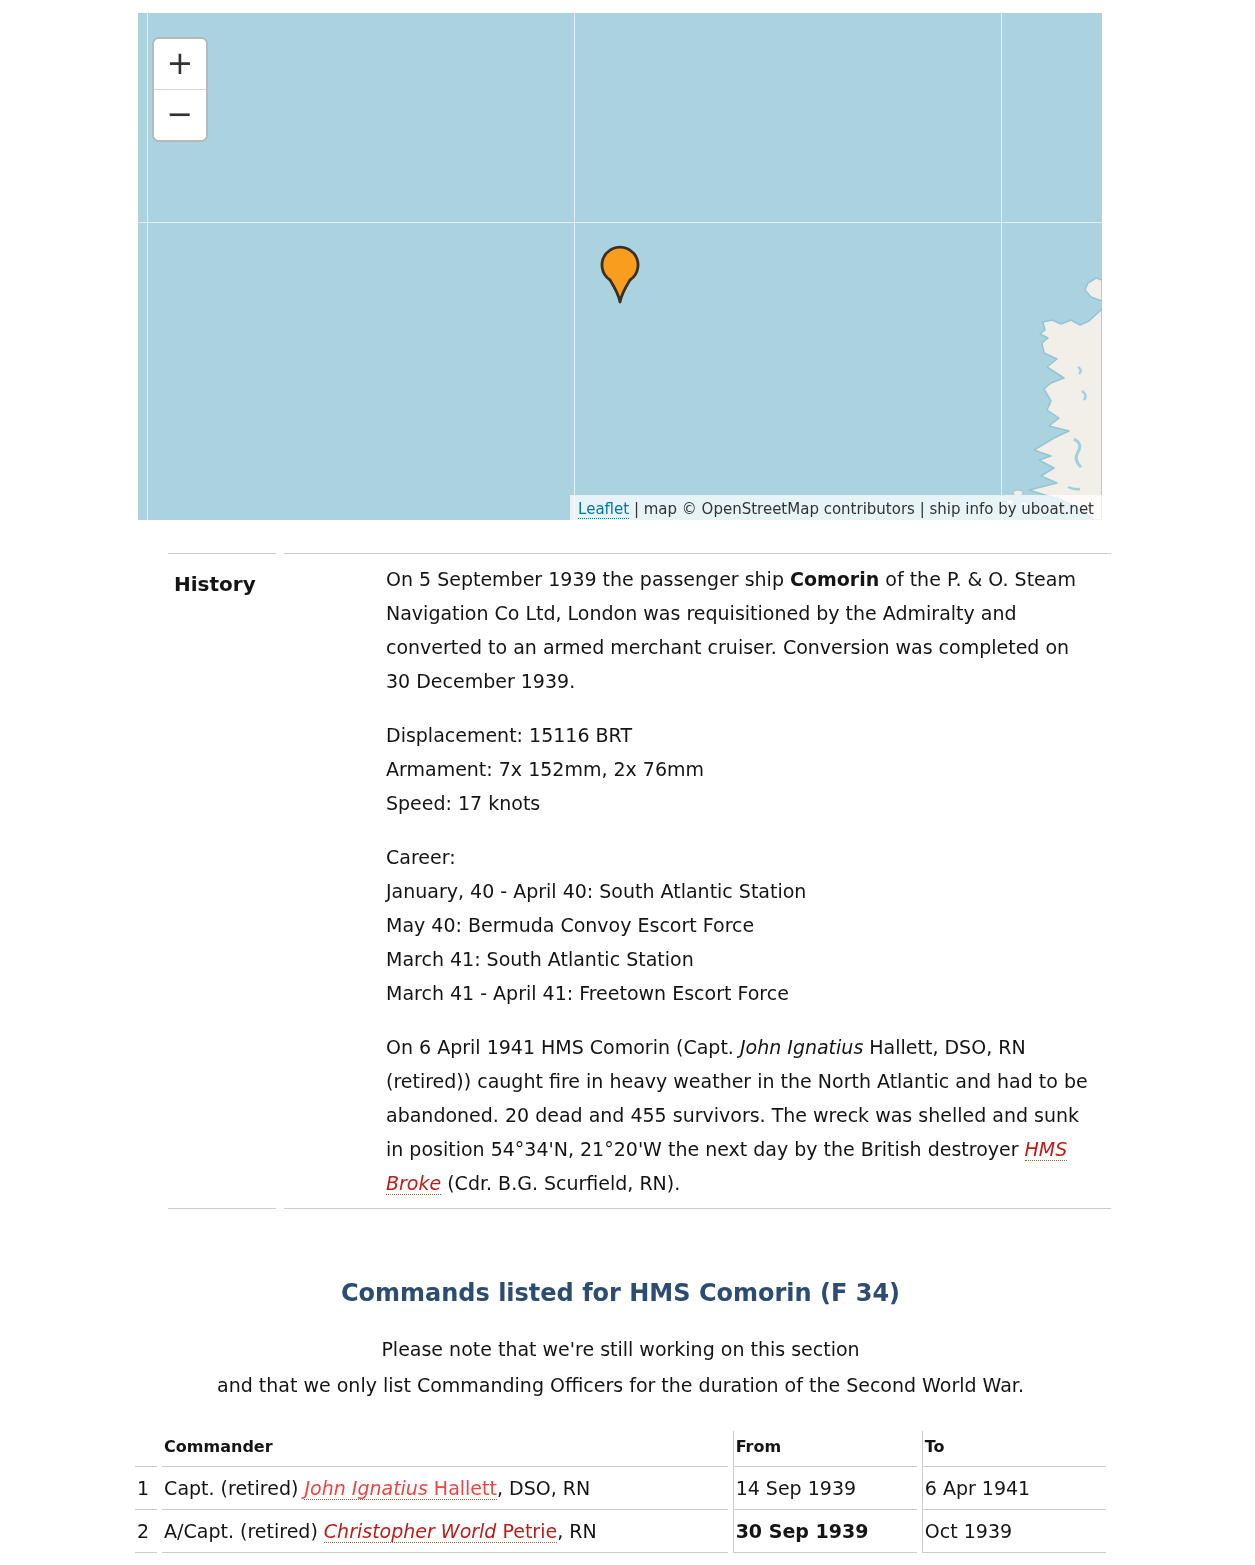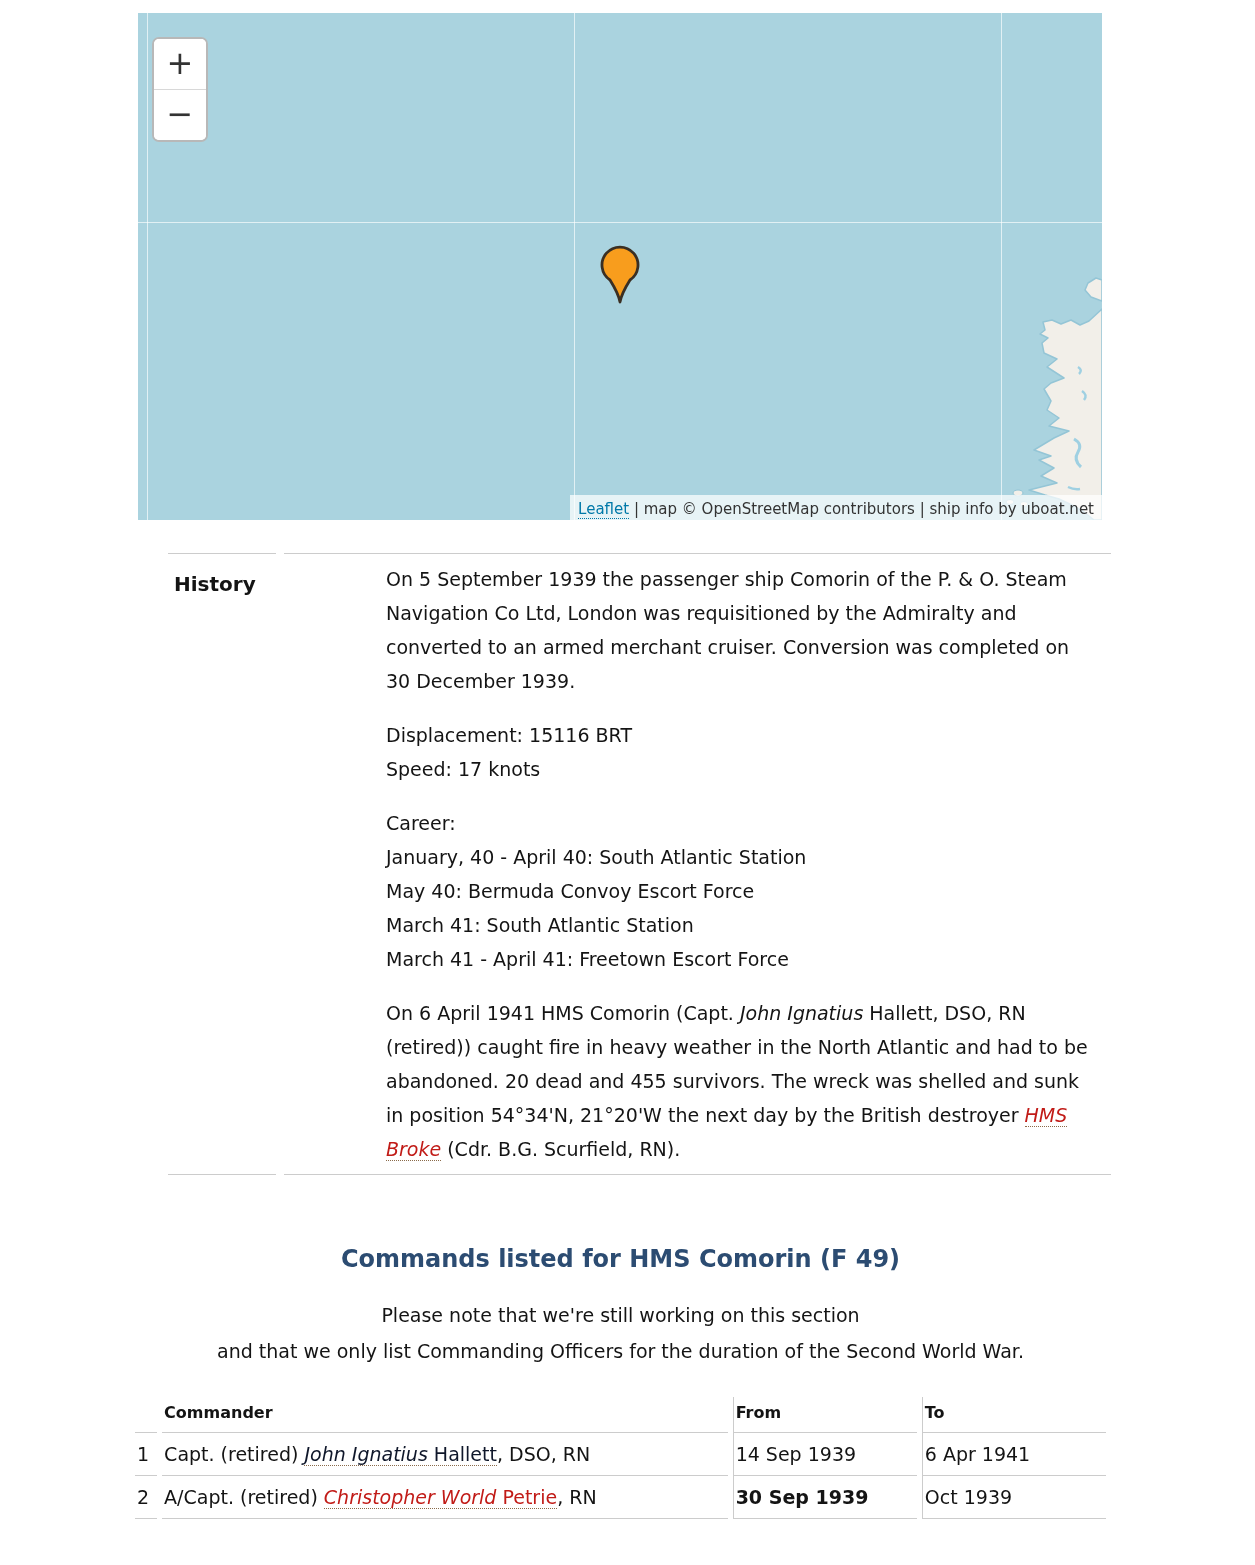--- a/index.html
+++ b/index.html
@@ -25,39 +25,39 @@
                  background:rgba(255,255,255,0.72); font-size:15px; color:#333; white-space:nowrap; }
   .attribution a { color:#0078a8; text-decoration:none; border-bottom:1px dotted #0078a8; cursor:pointer; }
 
   
   .history { display:flex; gap:8px; margin-top:33px; }
   .history-label-cell { width:102px; border-top:1px solid #cccccc; border-bottom:1px solid #cccccc;
                         padding:18px 0 0 6px; font-weight:bold; font-size:20px;margin-left:38px; }
   .history-content-cell { flex:1; border-top:1px solid #cccccc; border-bottom:1px solid #cccccc;
                           padding:8px 18px 8px 102px; font-size:19px; line-height:34px; }
   .para + .para { margin-top:20px; }
-  .b { font-weight:normal; }
+  .b { font-weight:bold; }
   .i { font-style:italic; }
   a.ship-link { color:#c11b17; font-style:italic; text-decoration:none; border-bottom:1px dotted #8a6a4a; cursor:pointer; }
 
   
   .commands-heading { margin-top:70px; text-align:center; font-size:24px; line-height:28px;
                       font-weight:bold; color:#2c4c72; }
   .commands-note { margin-top:24px; text-align:center; font-size:19px; line-height:36px; color:#141414; }
 
   table.cmd { width:100%; margin-top:28px; border-collapse:separate; border-spacing:5px 0; font-size:19px; }
   table.cmd th { text-align:left; font-size:16px; font-weight:bold; padding:6px 8px 10px 2px;
                  border-bottom:1px solid #cccccc; }
   table.cmd td { padding:8px 8px 8px 2px; border-bottom:1px solid #cccccc; line-height:26px; }
   .col-num { width:16px; }
   .col-cmdr { width:565px; }
   .col-from { width:184px; }
   .col-to { width:184px; }
   th.vline, td.vline { border-left:1px solid #cccccc; padding-left:9px; }
-  a.cmdr-blue { color:#0f172a; text-decoration:none; border-bottom:1px dotted #8a6a4a; cursor:pointer; }
+  a.cmdr-blue { color:#ef4444; text-decoration:none; border-bottom:1px dotted #8a6a4a; cursor:pointer; }
   a.cmdr-red  { color:#c11b17; text-decoration:none; border-bottom:1px dotted #8a6a4a; cursor:pointer; }
 </style>
 </head>
 <body>
 
 <div class="page">
 
   <div class="map">
     <div class="grat-v gv1"></div>
     <div class="grat-v gv2"></div>
@@ -91,36 +91,37 @@
     <div class="attribution"><a>Leaflet</a><span> | map © OpenStreetMap contributors | ship info by uboat.net</span></div>
   </div>
 
   <div class="history">
     <div class="history-label-cell">History</div>
     <div class="history-content-cell">
       <div class="para"><span>On 5 September 1939 the passenger ship </span><span class="b">Comorin</span><span> of the P. &amp; O. Steam Navigation Co Ltd, London was requisitioned by the Admiralty and converted to an armed merchant cruiser. Conversion was completed on 30 December 1939.</span></div>
 
       <div class="para">
         <div>Displacement: 15116 BRT</div>
+        <div>Armament: 7x 152mm, 2x 76mm</div>
         <div>Speed: 17 knots</div>
       </div>
 
       <div class="para">
         <div>Career:</div>
         <div>January, 40 - April 40: South Atlantic Station</div>
         <div>May 40: Bermuda Convoy Escort Force</div>
         <div>March 41: South Atlantic Station</div>
         <div>March 41 - April 41: Freetown Escort Force</div>
       </div>
 
       <div class="para"><span>On 6 April 1941 HMS Comorin (Capt. </span><span class="i">John Ignatius</span><span> Hallett, DSO, RN (retired)) caught fire in heavy weather in the North Atlantic and had to be abandoned. 20 dead and 455 survivors. The wreck was shelled and sunk in position 54°34'N, 21°20'W the next day by the British destroyer </span><a class="ship-link">HMS Broke</a><span> (Cdr. B.G. Scurfield, RN).</span></div>
     </div>
   </div>
 
-  <div class="commands-heading">Commands listed for HMS Comorin (F 49)</div>
+  <div class="commands-heading">Commands listed for HMS Comorin (F 34)</div>
   <div class="commands-note">
     <div>Please note that we're still working on this section</div>
     <div>and that we only list Commanding Officers for the duration of the Second World War.</div>
   </div>
 
   <table class="cmd">
     <colgroup>
         <col class="col-num">
         <col class="col-cmdr">
         <col class="col-from">

